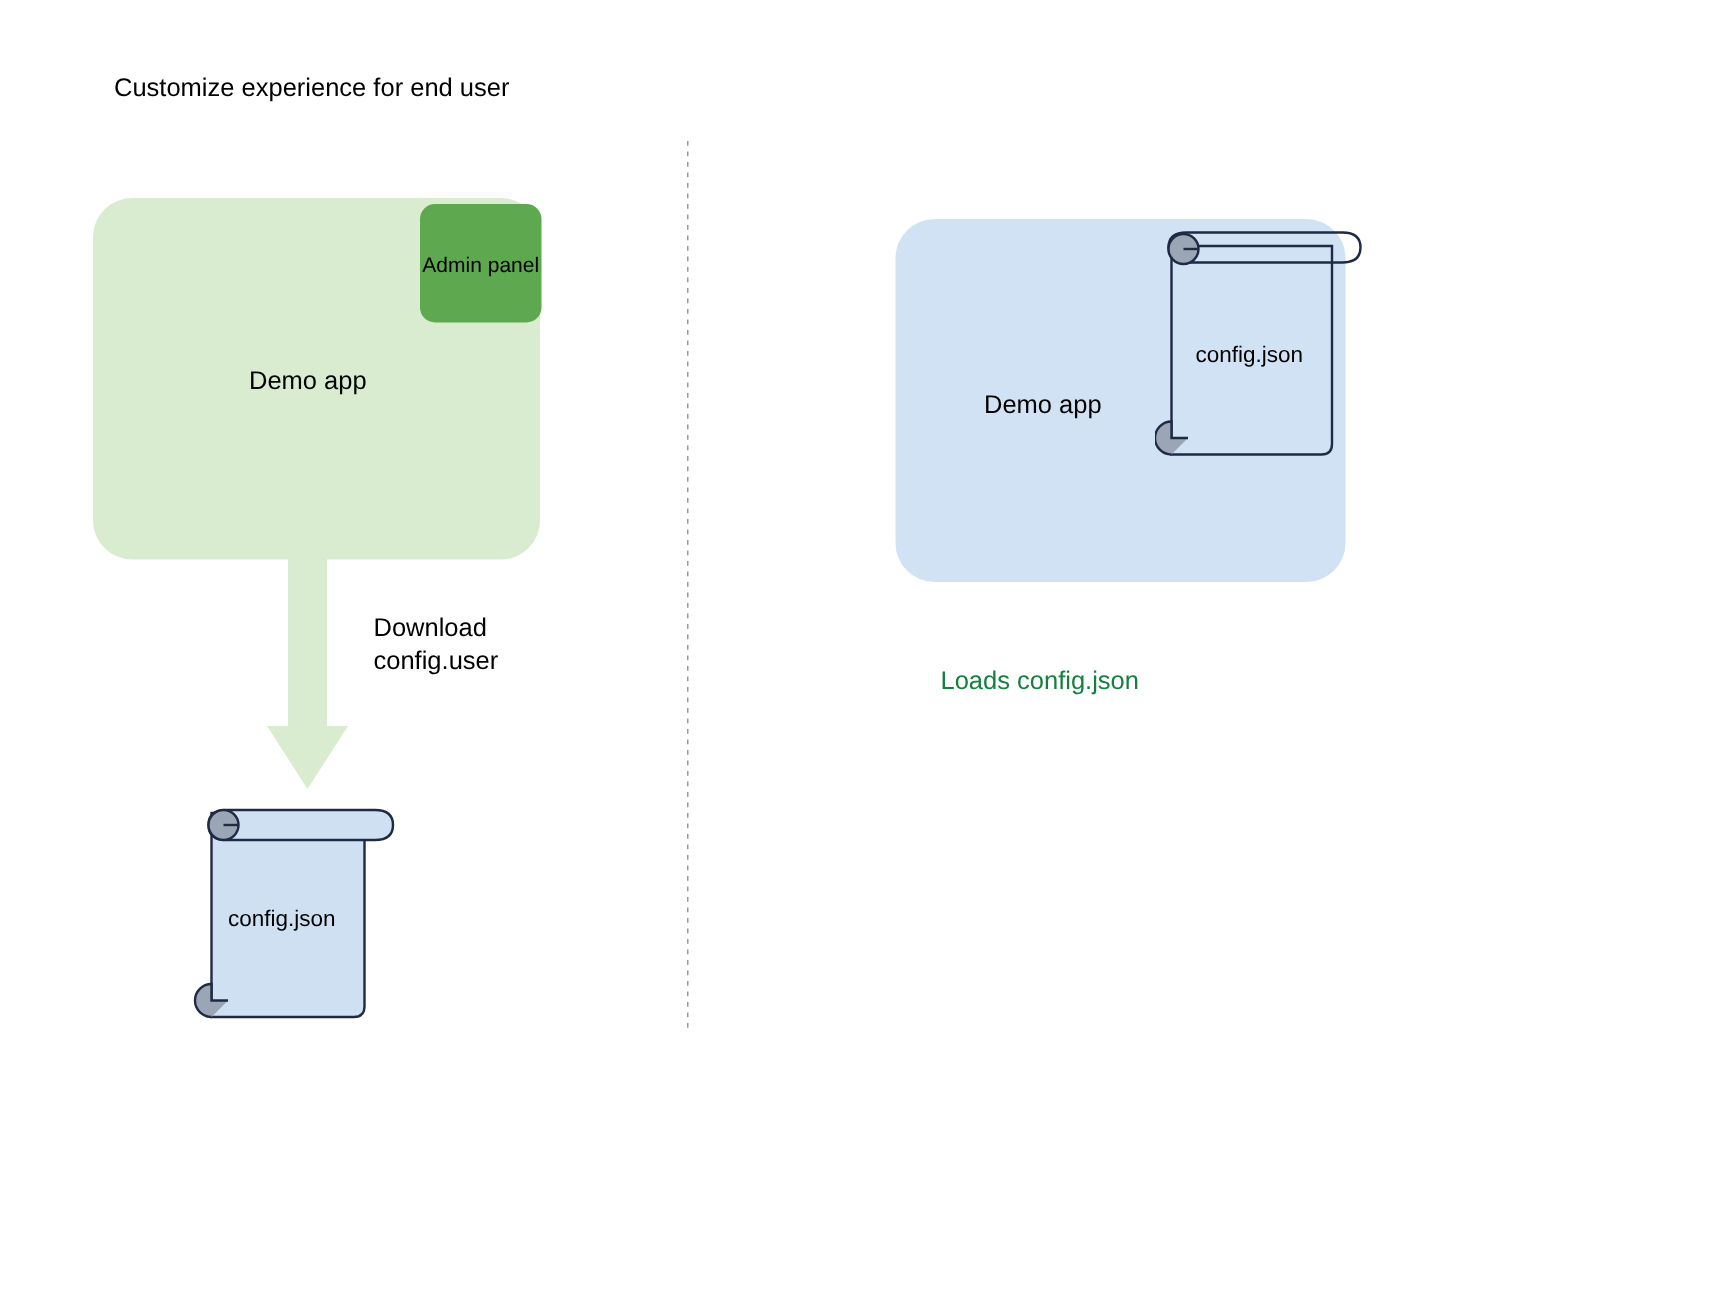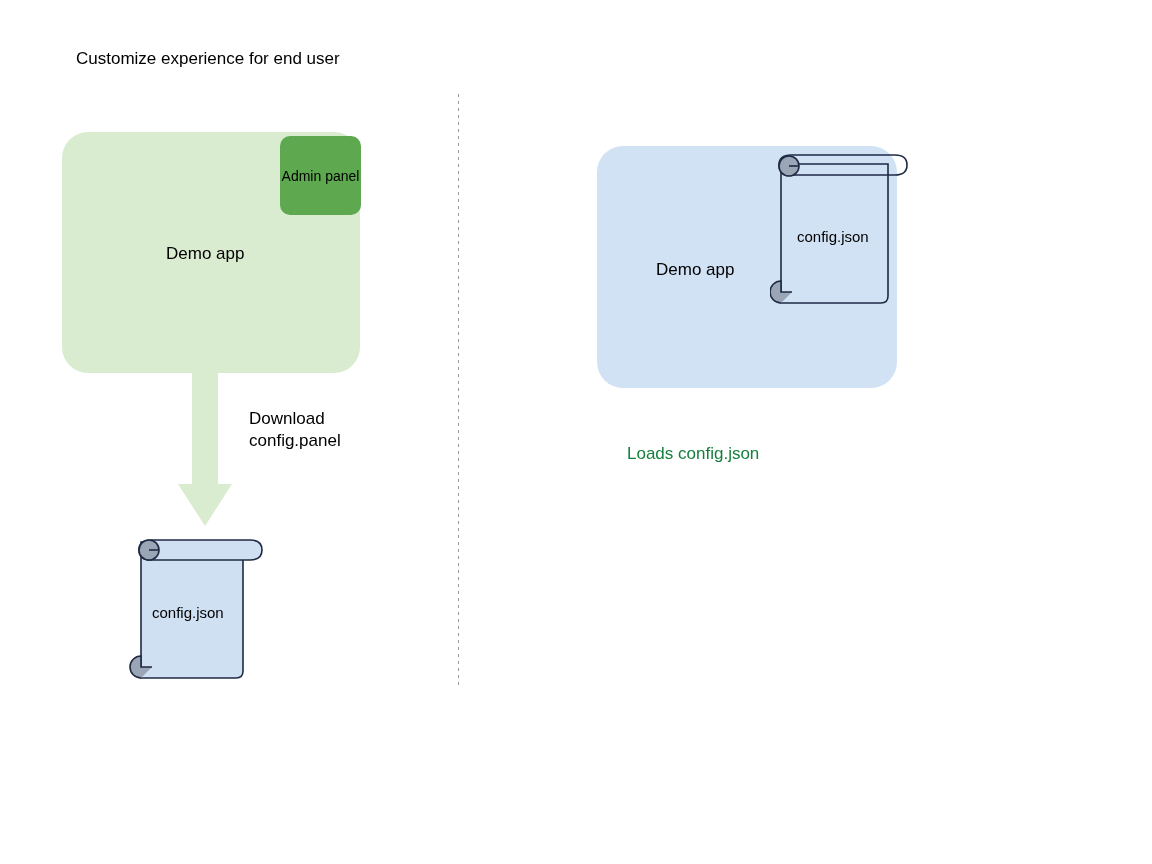--- a/index.html
+++ b/index.html
@@ -165,21 +165,21 @@
   <div id="admin-panel-box">
     <span id="admin-panel-label">Admin
 panel</span>
   </div>
 
   <svg id="download-arrow" viewBox="0 0 58 158">
     <polygon points="16,0 42,0 42,114 56,114 29,156 2,114 16,114" fill="#d9ecd0"></polygon>
   </svg>
 
   <div class="arrow-caption">Download
-config.panel</div>
+config.user</div>
 
   <svg class="scroll-doc" id="config-doc-left" viewBox="0 0 150 162">
 
     <path d="M 21 14 L 123 14 L 123 143 Q 123 150 116 150 L 21 150 Z" fill="#cfe0f3" stroke="#1f2a44" stroke-width="1.6"></path>
 
     <path d="M 31 12 L 130 12 Q 142 12 142 22 Q 142 32 130 32 L 31 32 Q 19 32 19 22 Q 19 12 31 12 Z" fill="#cfe0f3" stroke="#1f2a44" stroke-width="1.6"></path>
 
     <ellipse cx="29" cy="22" rx="10" ry="10" fill="#9aa5b5" stroke="#1f2a44" stroke-width="1.6"></ellipse>
     <path d="M 29 22 L 39 22" stroke="#1f2a44" stroke-width="1.6" fill="none"></path>
 

